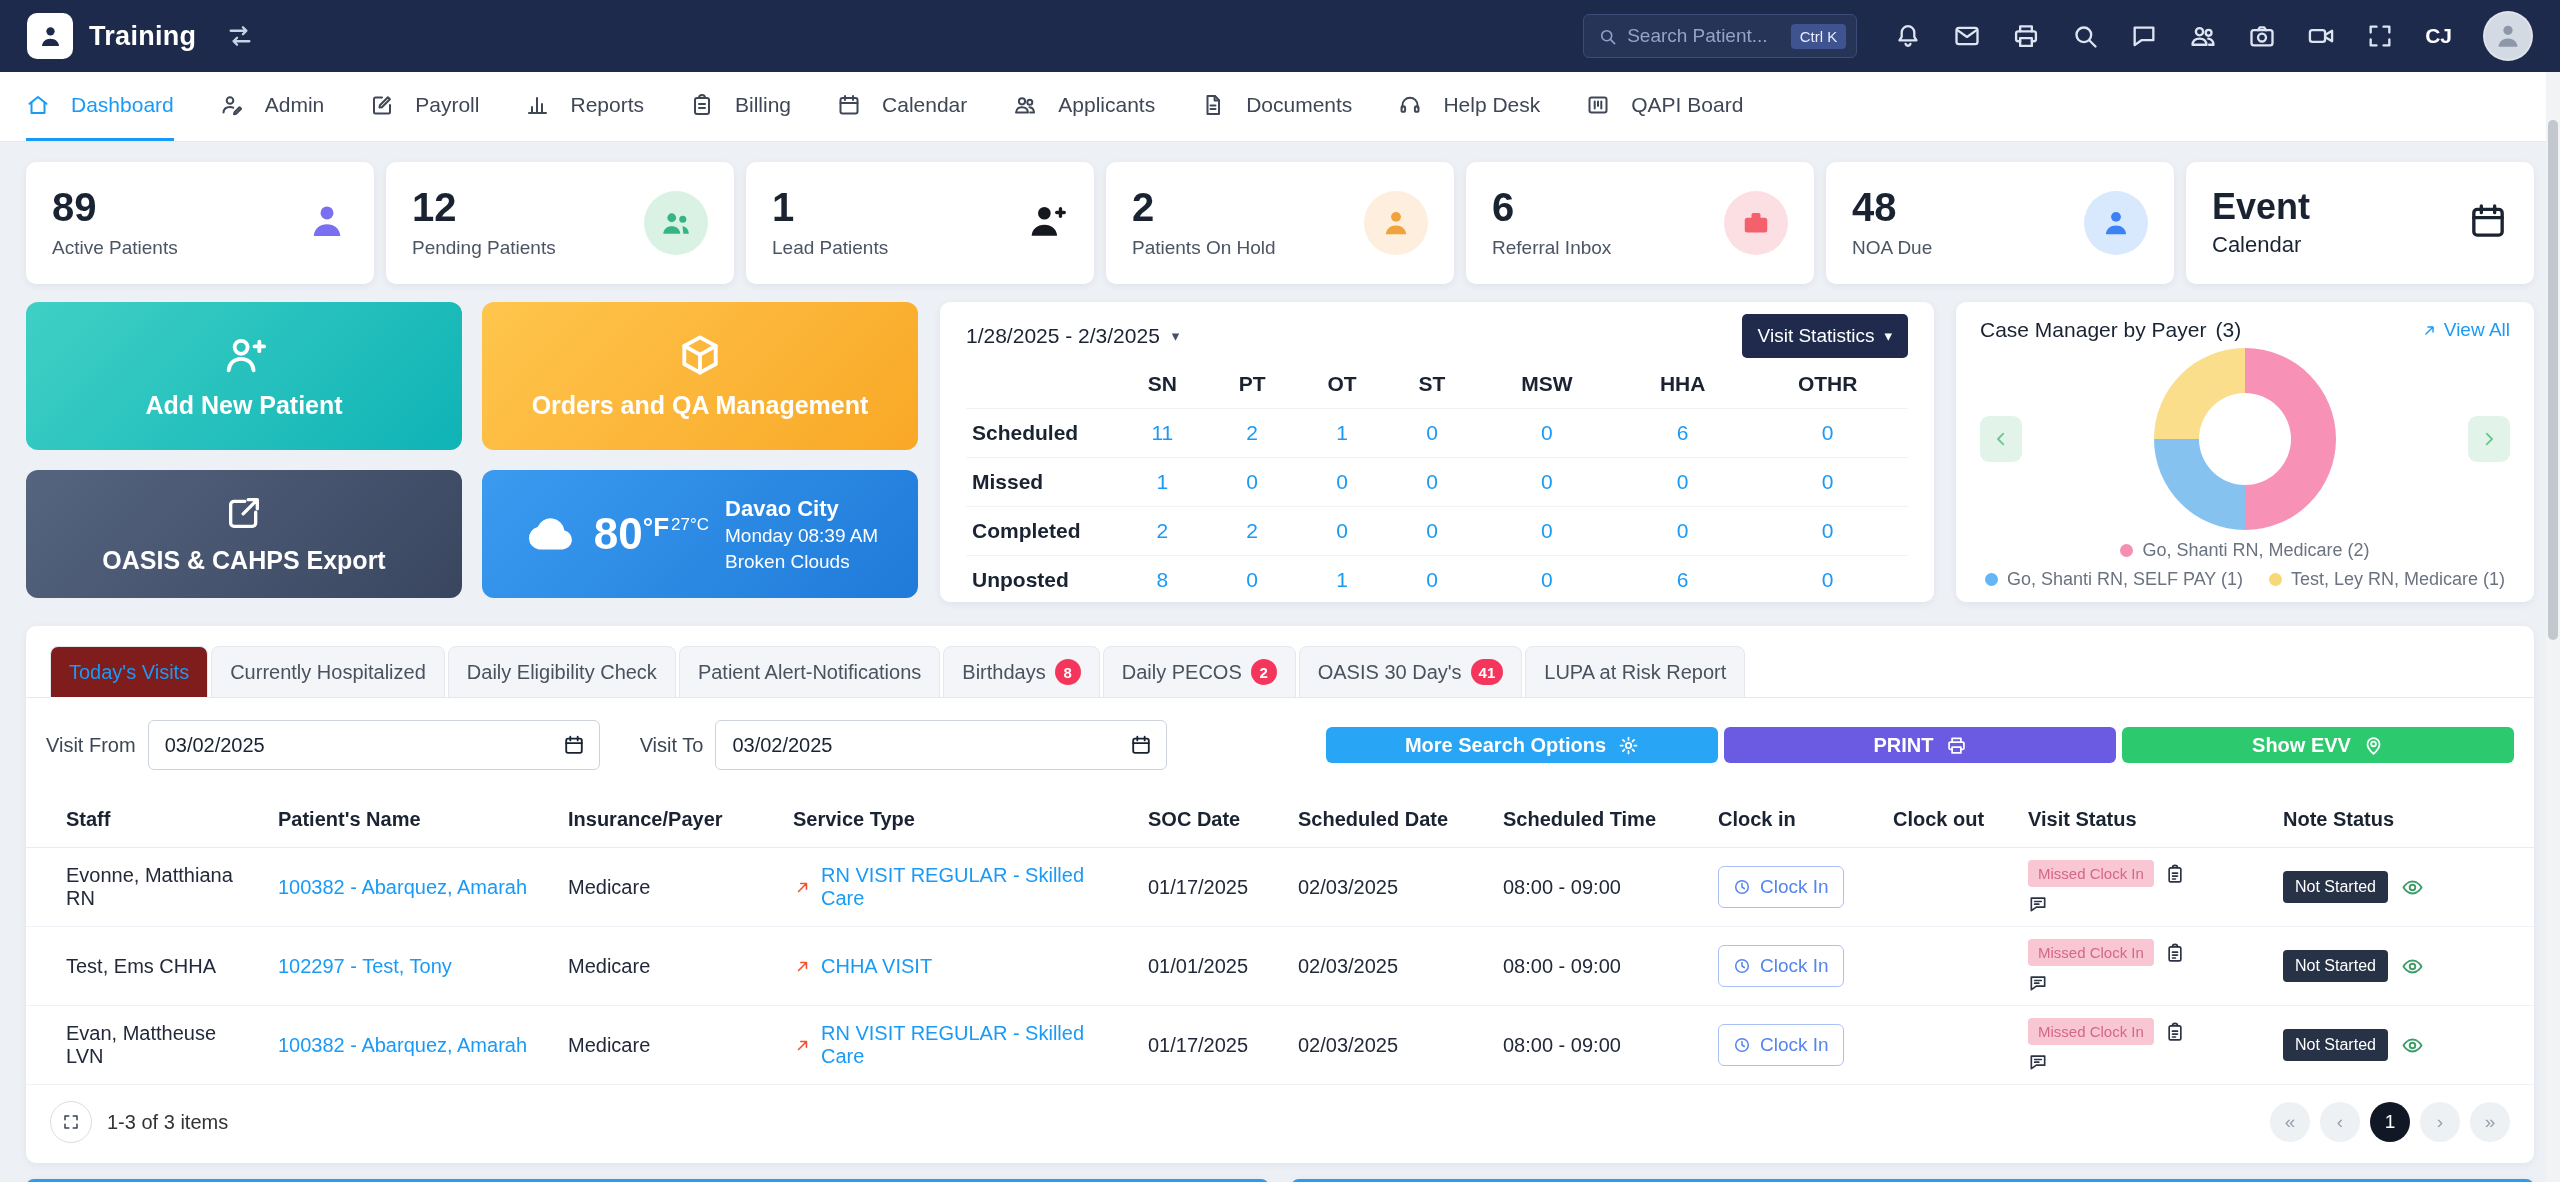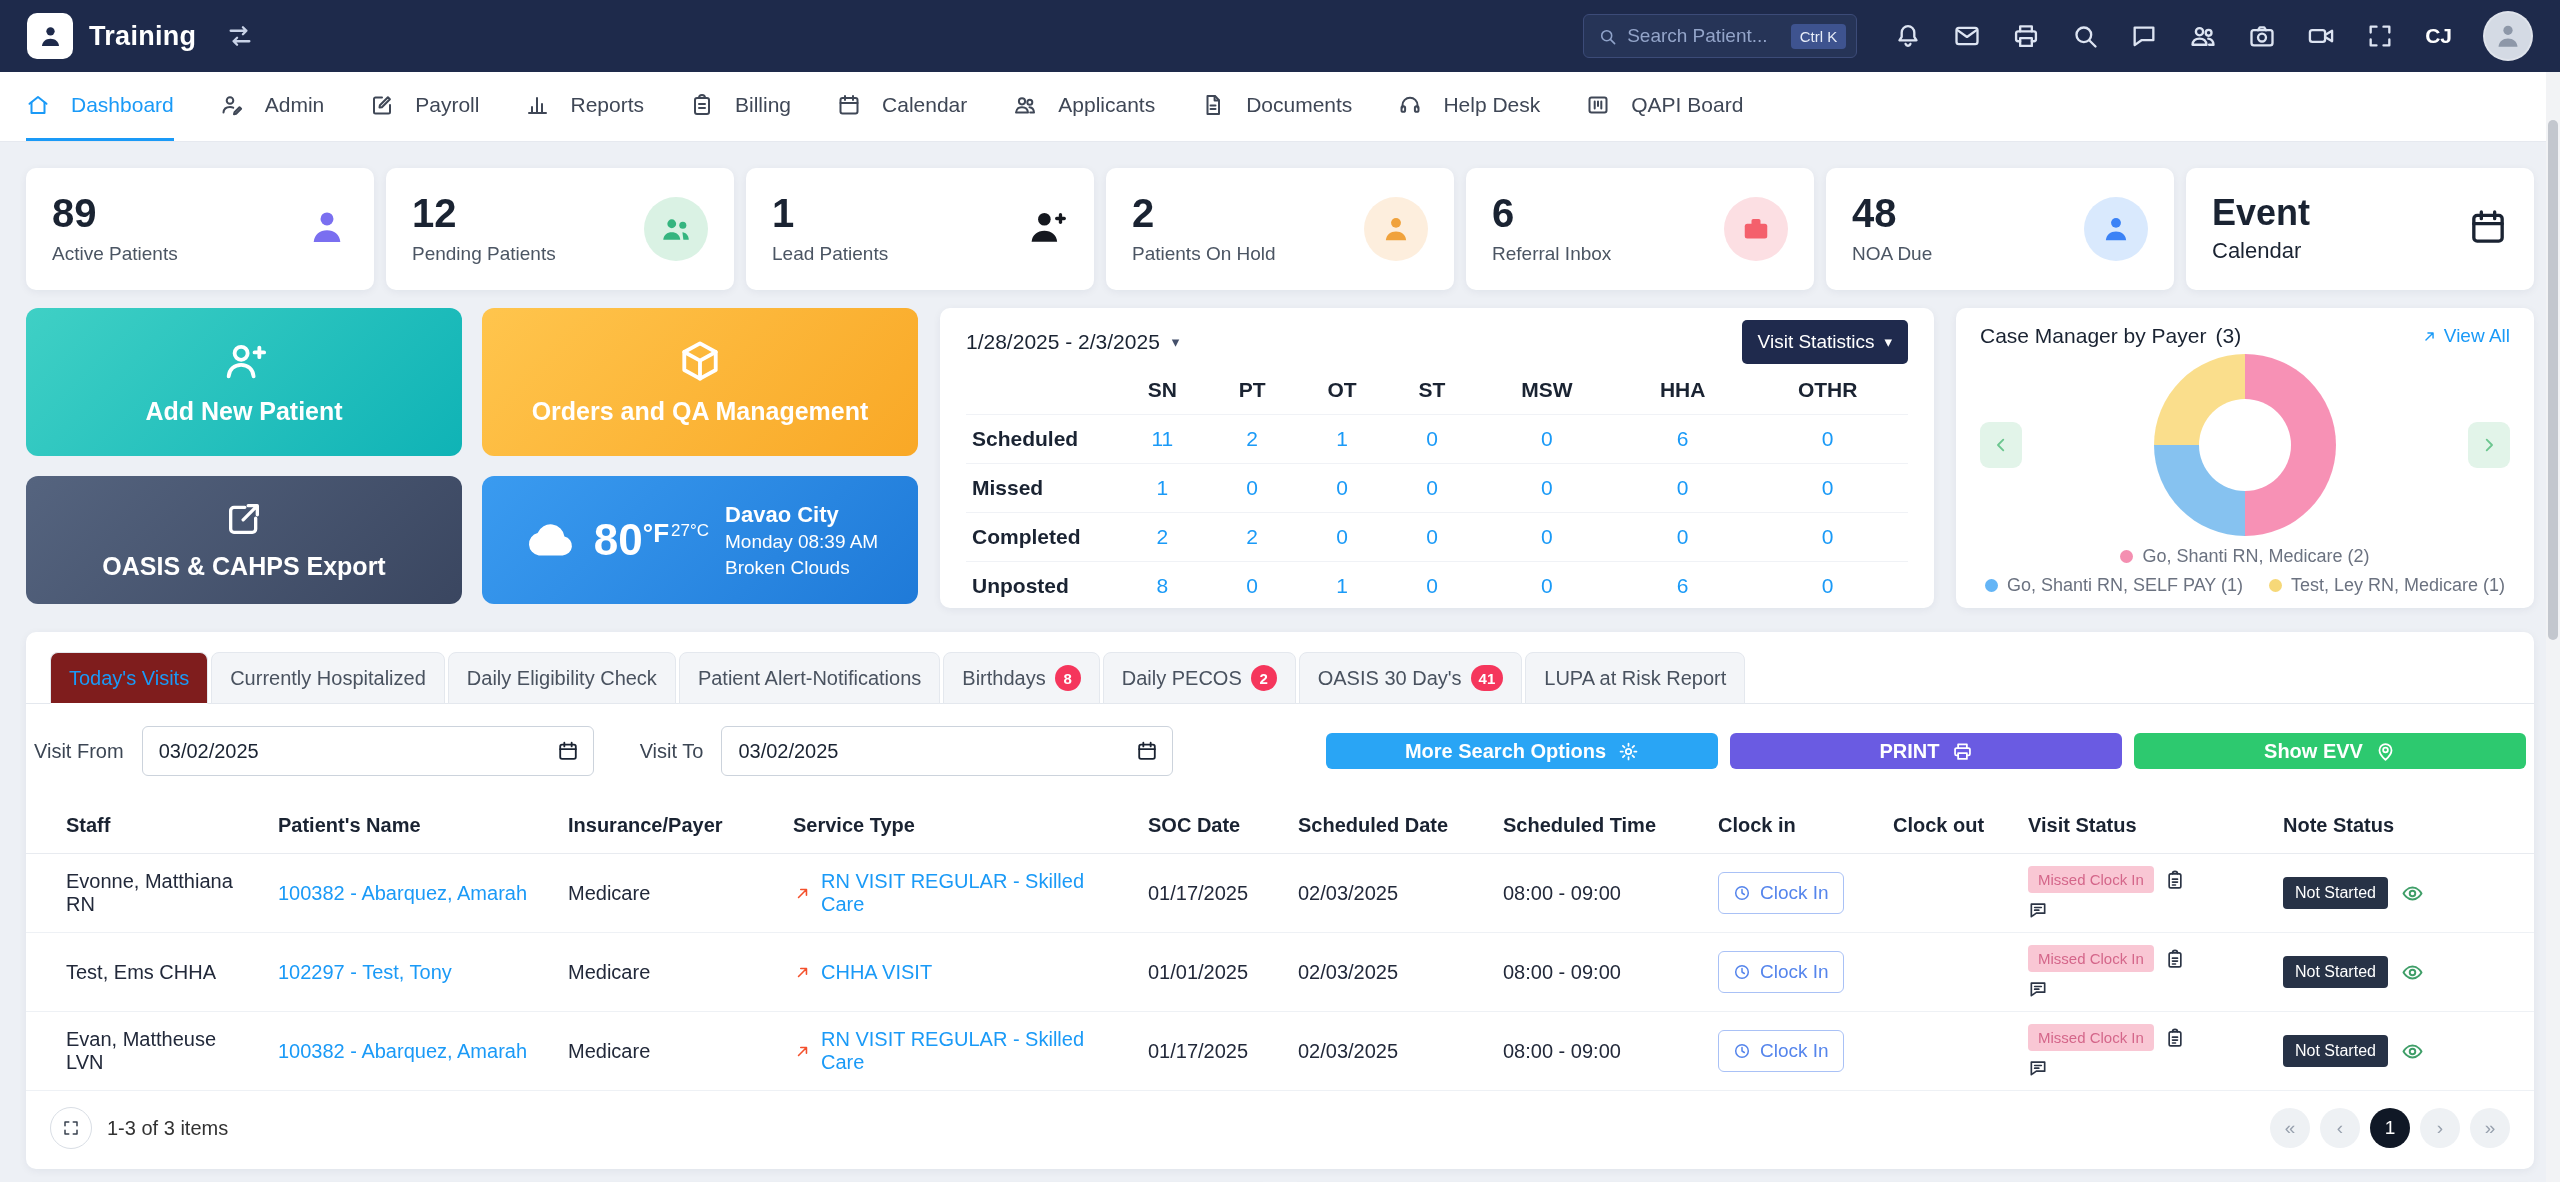--- a/index.html
+++ b/index.html
@@ -25,21 +25,21 @@
   .kbd{background:#3e538f;color:#e8edf8;font-size:15px;padding:4px 9px;border-radius:4px;white-space:nowrap}
   .initials{color:#fff;font-size:21px;font-weight:600}
   .avatar{width:50px;height:50px;border-radius:50%;background:#d4dae4;display:flex;align-items:center;justify-content:center;color:#8d97a8;border:2px solid rgba(255,255,255,.25)}
 
   
   .navbar{height:70px;background:#fff;border-bottom:1px solid #e6e9ef;display:flex;align-items:stretch;padding:0 26px;gap:46px}
   .nav-item{display:flex;align-items:center;gap:21px;font-size:21px;font-weight:500;color:#3f4756;border-bottom:3px solid transparent}
   .nav-item.active{color:#1a9af7;border-bottom-color:#1a9af7}
 
   
-  .stats-row{display:flex;gap:12px;padding:26px 26px 8px}
+  .stats-row{display:flex;gap:12px;padding:20px 26px 8px}
   .stat-card{flex:1;background:#fff;border-radius:10px;box-shadow:0 2px 8px rgba(20,30,60,.06);height:122px;display:flex;align-items:center;justify-content:space-between;padding:0 26px}
   .stat-value{font-size:40px;font-weight:700;line-height:1}
   .stat-label{font-size:19px;color:#4b5563;margin-top:10px;white-space:nowrap}
   .icircle{width:64px;height:64px;border-radius:50%;display:flex;align-items:center;justify-content:center;flex:none}
   .c-purple{color:#7a6ff0}.c-black{color:#15181f}.c-darkic{color:#1a2332}
   .bg-green{background:#daf2e4;color:#35b57f}
   .bg-peach{background:#fdeedd;color:#f0a23c}
   .bg-pink{background:#fcdfe3;color:#f4606c}
   .bg-blue{background:#d9e9fd;color:#3b82f6}
   .stat-card.event .stat-value{font-size:36px}
@@ -84,21 +84,21 @@
   .cm-legend{display:flex;flex-wrap:wrap;justify-content:center;column-gap:26px;row-gap:8px;margin-top:8px;font-size:18px;color:#6b7280}
   .lg-item{display:flex;align-items:center;gap:9px}
   .dot{width:13px;height:13px;border-radius:50%;flex:none}
 
   
   .main-card{margin:24px 26px 0;background:#fff;border-radius:10px;box-shadow:0 2px 8px rgba(20,30,60,.06)}
   .tabs{display:flex;padding:20px 24px 0;border-bottom:1px solid #e4e8ee}
   .tab{display:flex;align-items:center;gap:9px;padding:12px 18px;font-size:20px;color:#49525f;background:#f3f5f8;border:1px solid #e4e8ee;border-radius:8px 8px 0 0;margin-right:3px;margin-bottom:-1px}
   .tab.active{background:#7f1d1d;color:#1a9af7;border-bottom-color:#fff}
   .badge{background:#f5365c;color:#fff;font-size:15px;font-weight:700;min-width:26px;height:26px;border-radius:13px;display:flex;align-items:center;justify-content:center;padding:0 8px}
-  .filter-row{display:flex;align-items:center;padding:22px 8px;gap:12px}
+  .filter-row{display:flex;align-items:center;padding:22px 20px;gap:6px}
   .flabel{font-size:20px;color:#3c4654;margin-right:6px}
   .ml{margin-left:34px}
   .date-input{width:452px;height:50px;border:1px solid #ccd3dc;border-radius:6px;display:flex;align-items:center;justify-content:space-between;padding:0 14px 0 16px;font-size:20px;color:#1a2332;background:#fff}
   .spacer{flex:1}
   .btn{width:392px;height:36px;border-radius:6px;color:#fff;font-size:20px;font-weight:600;display:flex;align-items:center;justify-content:center;gap:12px}
   .btn.blue{background:#29a5f5}.btn.purple{background:#6a5be2}.btn.green{background:#2dc96f}
   .visits{width:100%;border-collapse:collapse;table-layout:fixed}
   .visits th{font-size:20px;font-weight:700;text-align:left;padding:16px 12px;border-bottom:1px solid #e8ebf0;color:#1a2332}
   .visits td{font-size:20px;padding:12px;border-bottom:1px solid #eef1f5;vertical-align:middle;height:73px;color:#22293a}
   .visits th:first-child,.visits td:first-child{padding-left:40px}

